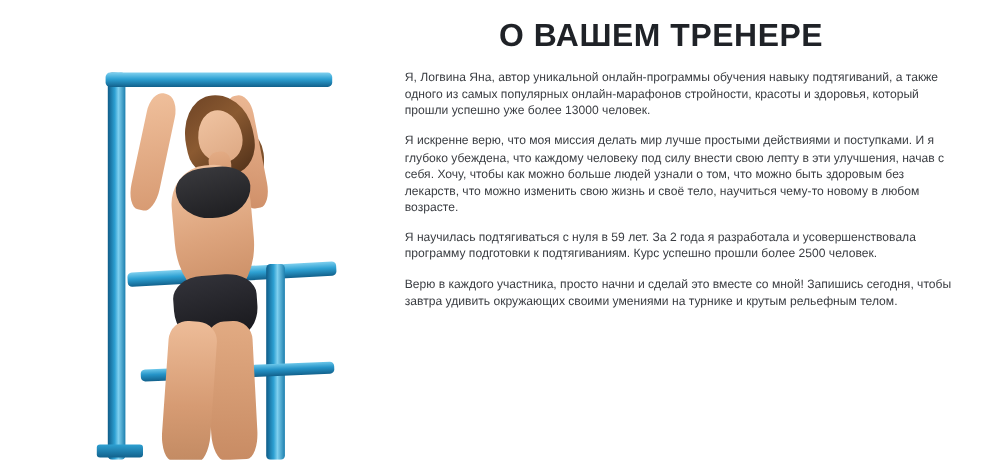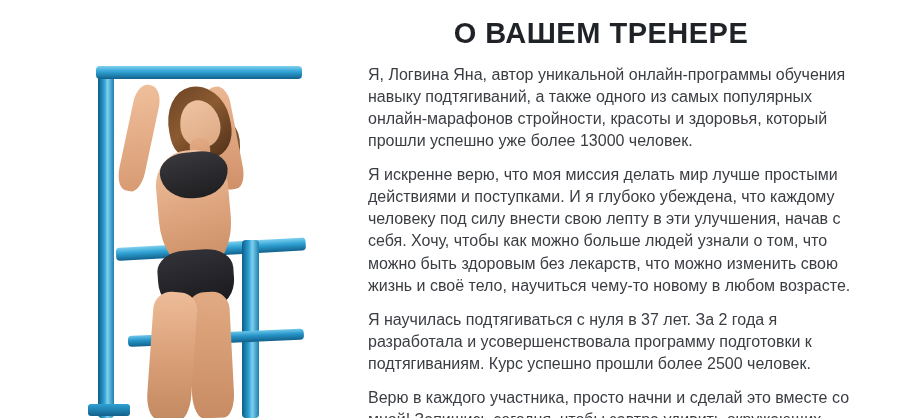--- a/index.html
+++ b/index.html
@@ -179,21 +179,21 @@
     font-size: 29px;
     line-height: 1.1;
     font-weight: bold;
     letter-spacing: 0.5px;
     color: #1f2227;
     text-align: center;
     padding-right: 40px;
   }
   .para {
     margin: 0 0 12px 0;
-    font-size: 16px;
+    font-size: 11px;
     line-height: 1.38;
     color: #3a3d42;
   }
   .para:last-child { margin-bottom: 0; }
 </style>
 </head>
 <body>
 
 <div class="page">
 
@@ -222,17 +222,17 @@
       </div>
 
     </div>
   </div>
 
   <div class="content">
     <h1 class="headline">О ВАШЕМ ТРЕНЕРЕ</h1>
 
     <p class="para">Я, Логвина Яна, автор уникальной онлайн-программы обучения навыку подтягиваний, а также одного из самых популярных онлайн-марафонов стройности, красоты и здоровья, который прошли успешно уже более 13000 человек.</p>
     <p class="para">Я искренне верю, что моя миссия делать мир лучше простыми действиями и поступками. И я глубоко убеждена, что каждому человеку под силу внести свою лепту в эти улучшения, начав с себя. Хочу, чтобы как можно больше людей узнали о том, что можно быть здоровым без лекарств, что можно изменить свою жизнь и своё тело, научиться чему-то новому в любом возрасте.</p>
-    <p class="para">Я научилась подтягиваться с нуля в 37 лет. За 2 года я разработала и усовершенствовала программу подготовки к подтягиваниям. Курс успешно прошли более 2500 человек.</p>
+    <p class="para">Я научилась подтягиваться с нуля в 59 лет. За 2 года я разработала и усовершенствовала программу подготовки к подтягиваниям. Курс успешно прошли более 2500 человек.</p>
     <p class="para">Верю в каждого участника, просто начни и сделай это вместе со мной! Запишись сегодня, чтобы завтра удивить окружающих своими умениями на турнике и крутым рельефным телом.</p>
   </div>
 
 </div>
 
 </body></html>

